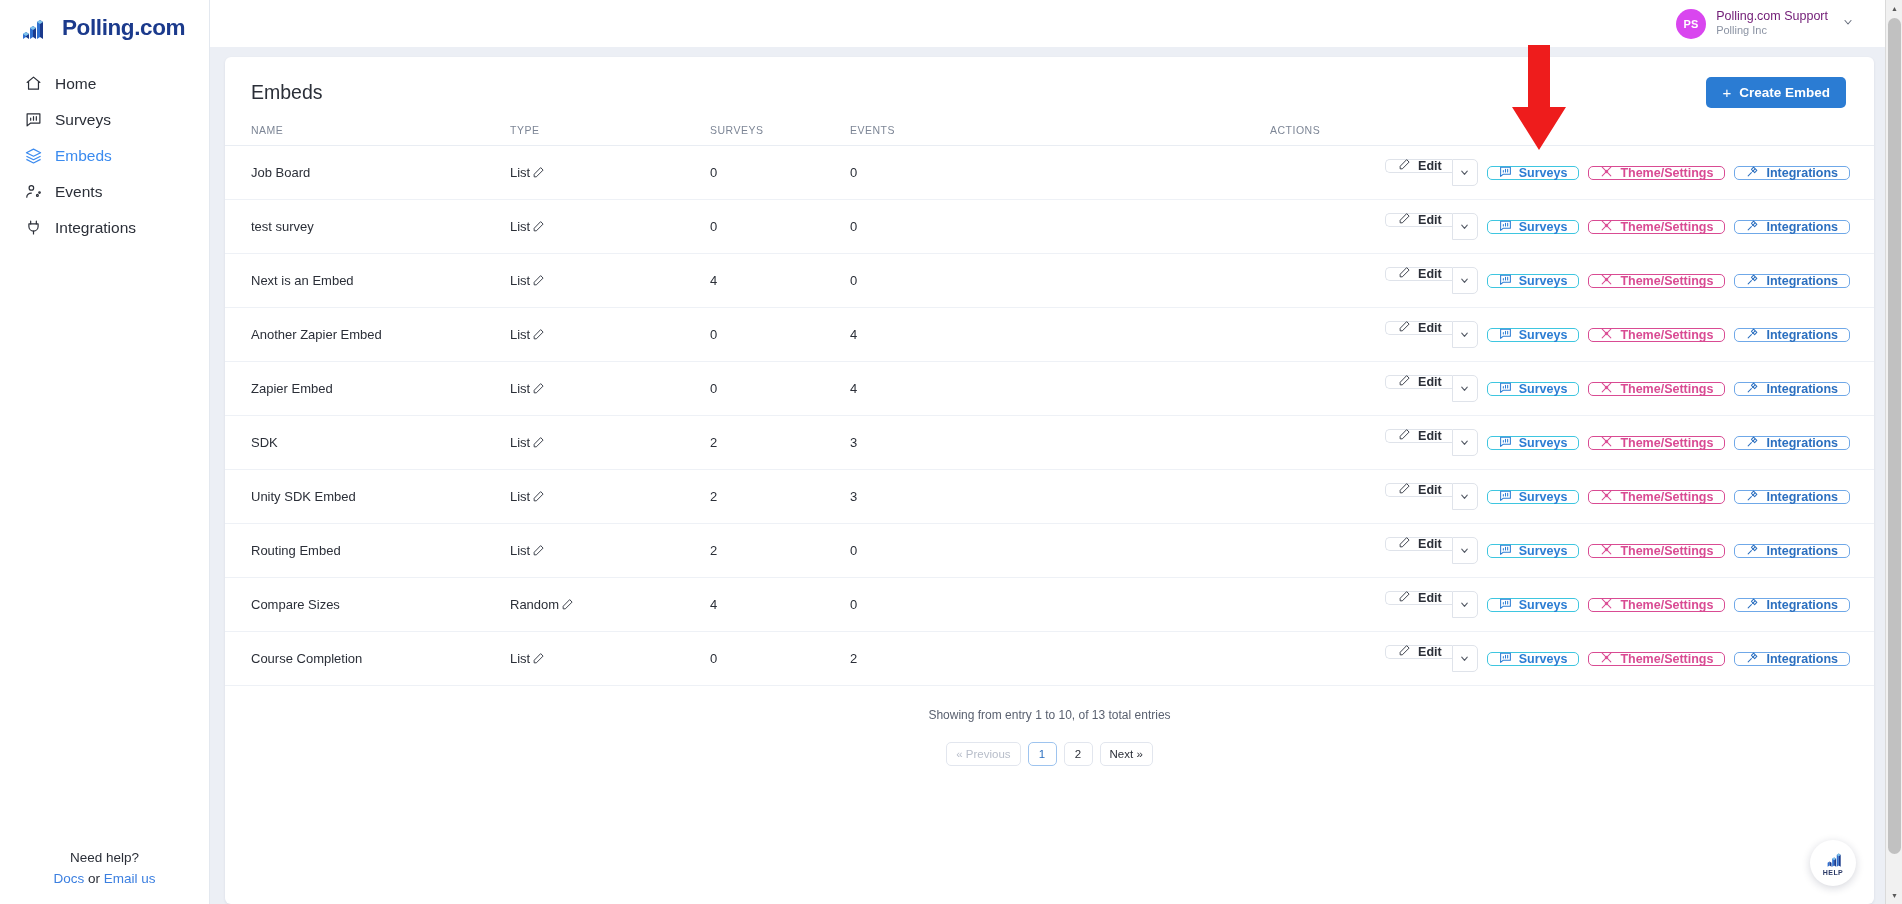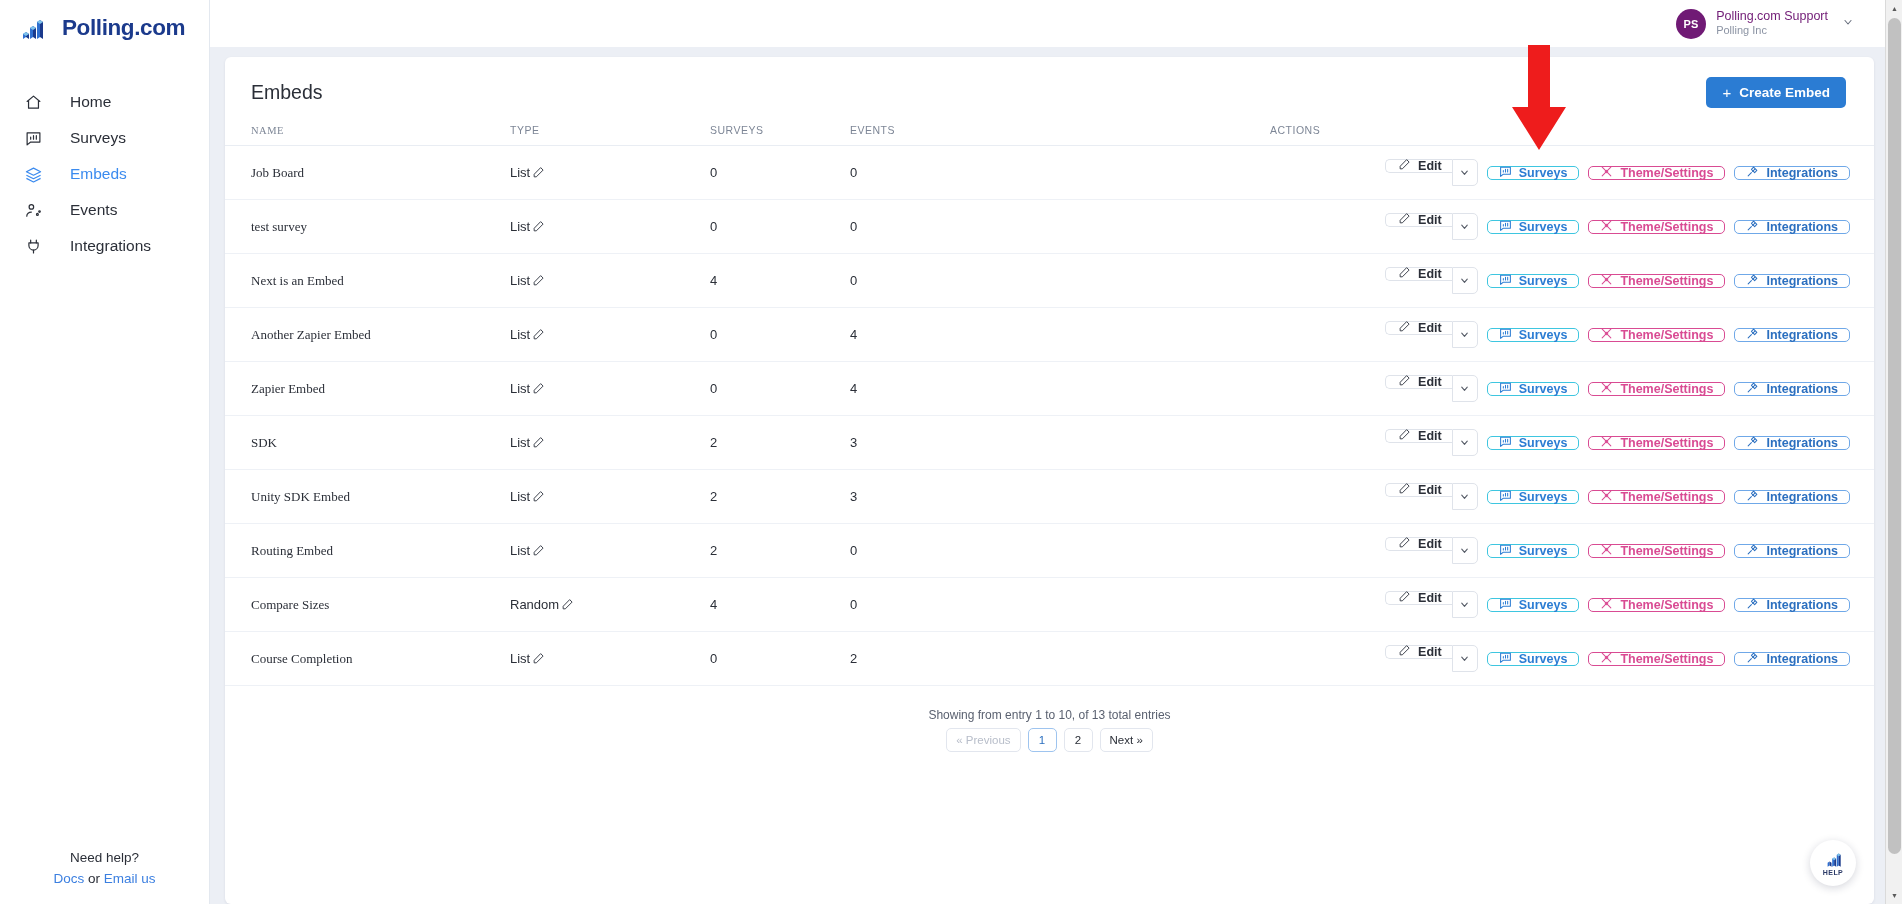--- a/index.html
+++ b/index.html
@@ -23,21 +23,21 @@
     height: 56px; display: flex; align-items: center;
     padding-left: 20px; gap: 16px;
   }
   .logo-mark { width: 26px; height: 26px; display: block; }
   .logo-text {
     font-size: 22.5px; font-weight: bold; color: #1b3a8c;
     letter-spacing: -0.4px; font-family: "Liberation Sans", sans-serif;
   }
   .nav { margin-top: 19px; display: flex; flex-direction: column; }
   .nav-item {
-    display: flex; align-items: flex-end; gap: 28px;
+    display: flex; align-items: flex-start; gap: 13px;
     height: 36px; padding-left: 25px;
     color: #2b2f38; font-size: 15.5px; cursor: pointer;
     text-decoration: none;
   }
   .nav-item .ico { width: 17px; height: 17px; display: flex; align-items: center; justify-content: center; flex: 0 0 17px; }
   .nav-item.active { color: #3b8bef; }
   .nav-item.active .ico svg { stroke: #3b8bef; fill: none; }
   .nav-spacer { flex: 1 1 auto; }
   .help-block {
     text-align: center; padding-bottom: 14px;
@@ -55,21 +55,21 @@
     min-width: 0;
   }
   .topbar {
     height: 47px; flex: 0 0 47px; background: #ffffff;
     display: flex; align-items: center; justify-content: flex-end;
     padding-right: 48px;
   }
   .user-chip { display: flex; align-items: center; gap: 10px; cursor: pointer; }
   .avatar {
     width: 30px; height: 30px; border-radius: 50%;
-    background: #701a75; color: #ffffff;
+    background: #d946ef; color: #ffffff;
     font-size: 11px; font-weight: bold;
     display: flex; align-items: center; justify-content: center;
     letter-spacing: 0.3px;
   }
   .user-names { display: flex; flex-direction: column; line-height: 1.25; }
   .user-name { font-size: 12.5px; color: #701a75; }
   .user-org { font-size: 11px; color: #8b93a3; }
   .chev { color: #6b7280; font-size: 12px; margin-left: 4px; }
 
   .content-wrap { flex: 1 1 auto; padding: 10px 28px 0 15px; overflow: hidden; }
@@ -95,21 +95,21 @@
   table.embeds th {
     font-size: 10.5px; color: #7d8696; font-weight: normal;
     letter-spacing: .5px; text-align: left;
     padding: 0 0 9px 0; border-bottom: 1px solid #e9edf3;
   }
   table.embeds td {
     font-size: 13px; color: #2b2f38;
     height: 54px; border-bottom: 1px solid #eef1f6; vertical-align: middle;
   }
   table.embeds tr:last-child td { border-bottom: 1px solid #eef1f6; }
-  .col-name { width: 285px; padding-left: 26px !important; font-family: Liberation Serif, serif; }
+  .col-name { width: 285px; padding-left: 26px !important; }
   .col-type { width: 200px; }
   .col-surveys { width: 140px; }
   .col-events { width: 420px; }
   .col-actions { width: auto; padding-right: 24px !important; margin-left: 12px; }
   th.col-name { padding-left: 26px !important; }
 
   .type-cell { display: flex; align-items: center; gap: 2px; }
   .pencil { cursor: pointer; display: inline-flex; }
 
   .actions { display: flex; align-items: center; justify-content: flex-end; gap: 9px; }
@@ -132,21 +132,21 @@
     color: #555b66; font-size: 11px; cursor: pointer;
   }
   .btn-surveys { border: 1px solid #3ec6e0; color: #2b7cd3; font-weight: bold; }
   .btn-theme { border: 1px solid #d94b93; color: #d94b93; font-weight: bold; }
   .btn-integrations { border: 1px solid #6fa8e8; color: #2b6fbf; font-weight: bold; }
 
   .pager-info {
     text-align: center; font-size: 12px; color: #5a6170;
     margin-top: 22px;
   }
-  .pager { display: flex; justify-content: center; gap: 7px; margin-top: 6px; }
+  .pager { display: flex; justify-content: center; gap: 7px; margin-top: 20px; }
   .page-btn {
     min-width: 29px; height: 24px; border: 1px solid #e2e6ee; border-radius: 5px;
     background: #fff; display: inline-flex; align-items: center; justify-content: center;
     font-size: 11.5px; color: #2b2f38; padding: 0 9px; cursor: pointer;
     font-family: "Liberation Sans", sans-serif;
   }
   .page-btn.disabled { color: #b7bdc9; cursor: default; }
   .page-btn.current { border-color: #9ec4ef; color: #2b6fbf; }
 
   

